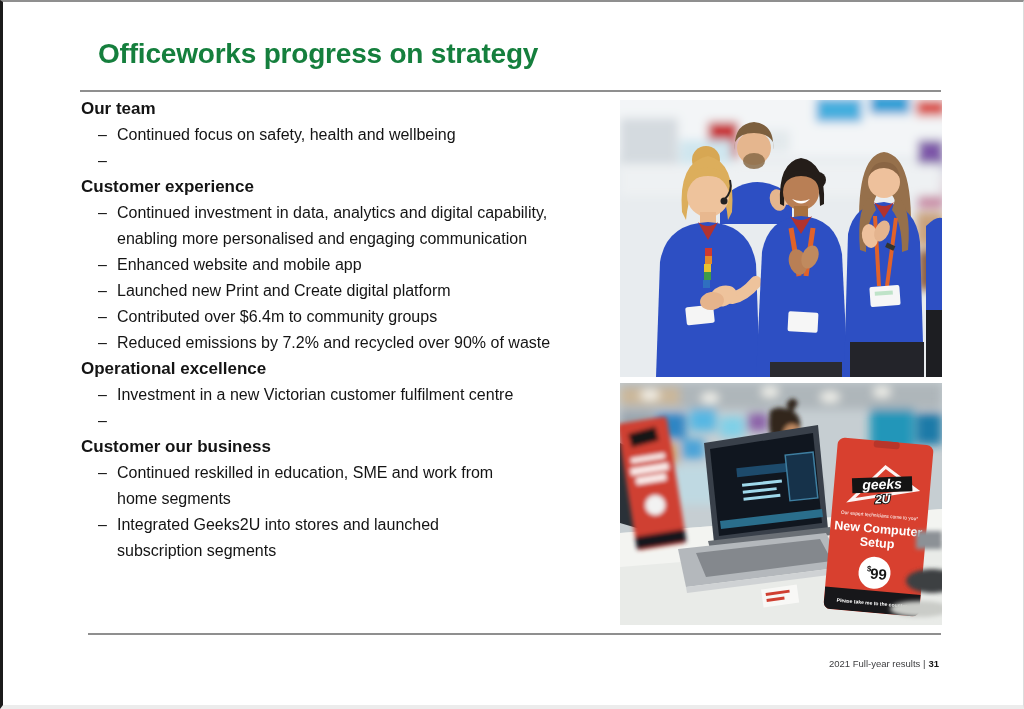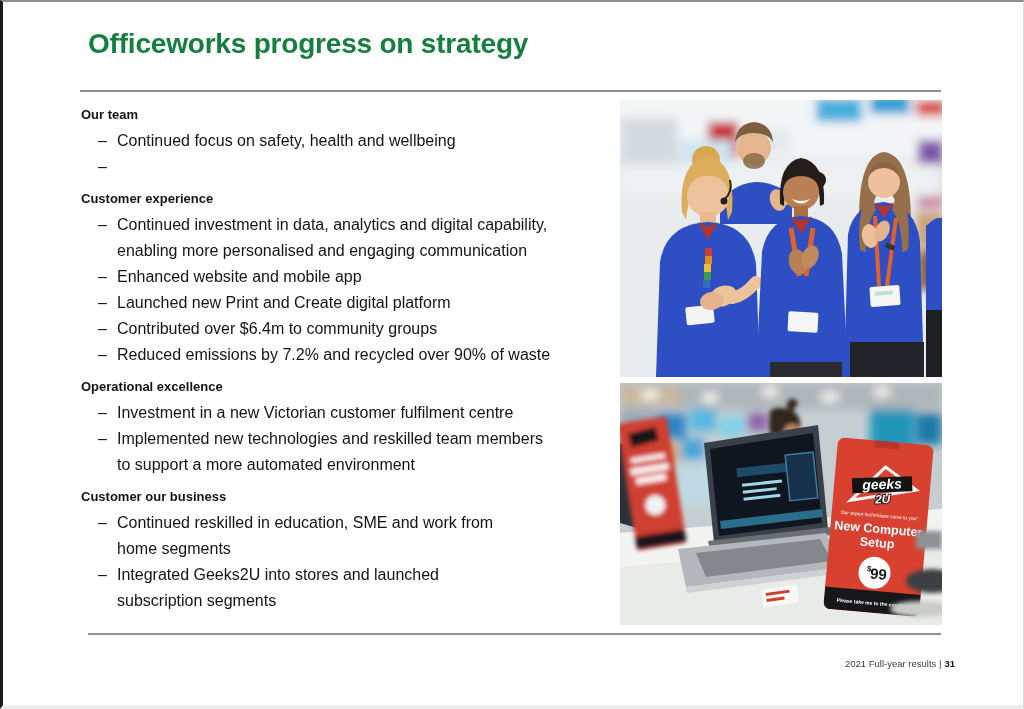--- a/index.html
+++ b/index.html
@@ -6,40 +6,40 @@
   .page{
     position:relative;width:1024px;height:709px;box-sizing:border-box;
     background:#ffffff;overflow:hidden;
     font-family:"Liberation Sans",sans-serif;
     border-left:3px solid #1b1b1b;
     border-top:2px solid #8f8f8f;
     border-right:1px solid #dcdcdc;
     border-bottom:4px solid #ececec;
   }
   .title{
-    position:absolute;left:85px;top:26px;margin:0;
+    position:absolute;left:85px;top:26px;margin:10px;
     font-size:28px;font-weight:bold;color:#157f3d;letter-spacing:-0.2px;
   }
   .rule{position:absolute;height:2px;background:#979797;}
   .rule-top{left:77px;top:88px;width:861px;}
   .rule-bottom{left:85px;top:631px;width:853px;background:#8f8f8f;}
   .content{
     position:absolute;left:78px;top:94px;width:540px;
     font-size:16px;line-height:26px;color:#141414;
   }
-  .sec-heading{font-weight:bold;font-size:13px;margin-top:6px;}
+  .sec-heading{font-weight:bold;font-size:17px;margin-top:0;}
   .bullets{list-style:none;margin:0;padding:0 0 0 17px;}
   .bullet{display:flex;}
   .dash{width:19px;flex:none;}
   .btext{white-space:pre-line;}
   .photos{position:absolute;left:617px;top:98px;width:322px;}
   .photo{display:block;width:322px;font-family:"Liberation Sans",sans-serif;}
   .photo+.photo{margin-top:6px;}
   .footer{
-    position:absolute;top:656px;right:68px;
+    position:absolute;top:656px;right:84px;
     font-size:9.5px;color:#3d3d3f;
   }
   .pagenum{font-weight:bold;color:#161616;margin-left:3px;}
 </style>
 </head>
 <body>
 
 <div class="page">
 
   <h1 class="title" style="color: rgb(21, 127, 61);">Officeworks progress on strategy</h1>
@@ -83,22 +83,20 @@
         </li>
       </ul>
       <div class="sec-heading">Operational excellence</div>
       <ul class="bullets">
         <li class="bullet">
           <span class="dash">–</span>
           <span class="btext">Investment in a new Victorian customer fulfilment centre</span>
         </li>
         <li class="bullet">
           <span class="dash">–</span>
-          <span class="btext">Implemented new technologies and reskilled team members
-to support a more automated environment</span>
         </li>
       </ul>
       <div class="sec-heading">Customer our business</div>
       <ul class="bullets">
         <li class="bullet">
           <span class="dash">–</span>
           <span class="btext">Continued reskilled in education, SME and work from
 home segments</span>
         </li>
         <li class="bullet">

